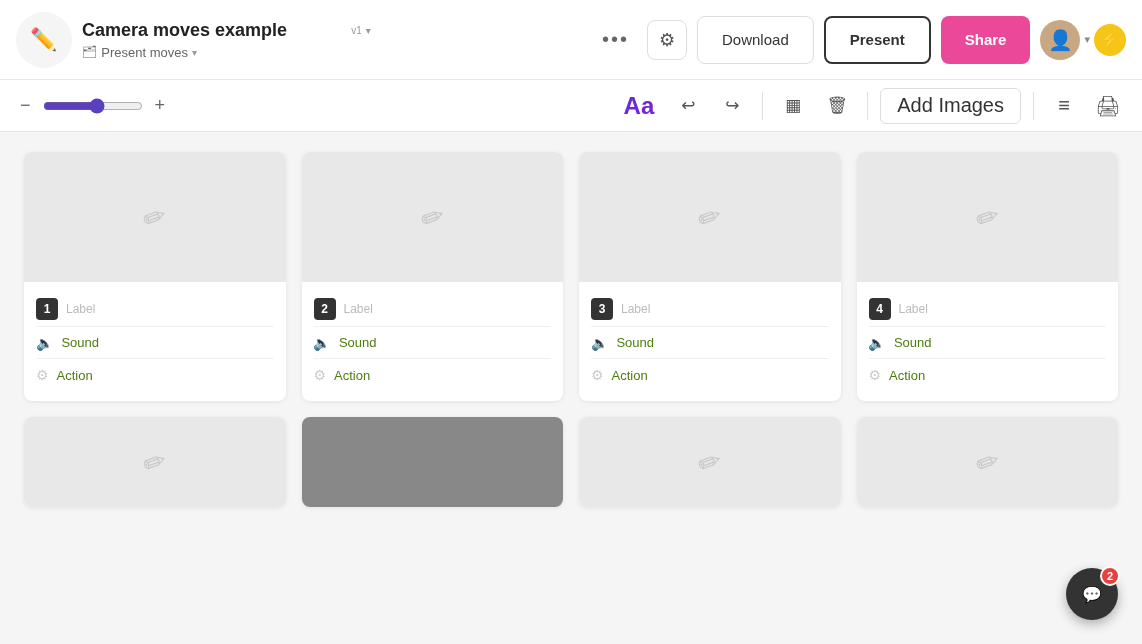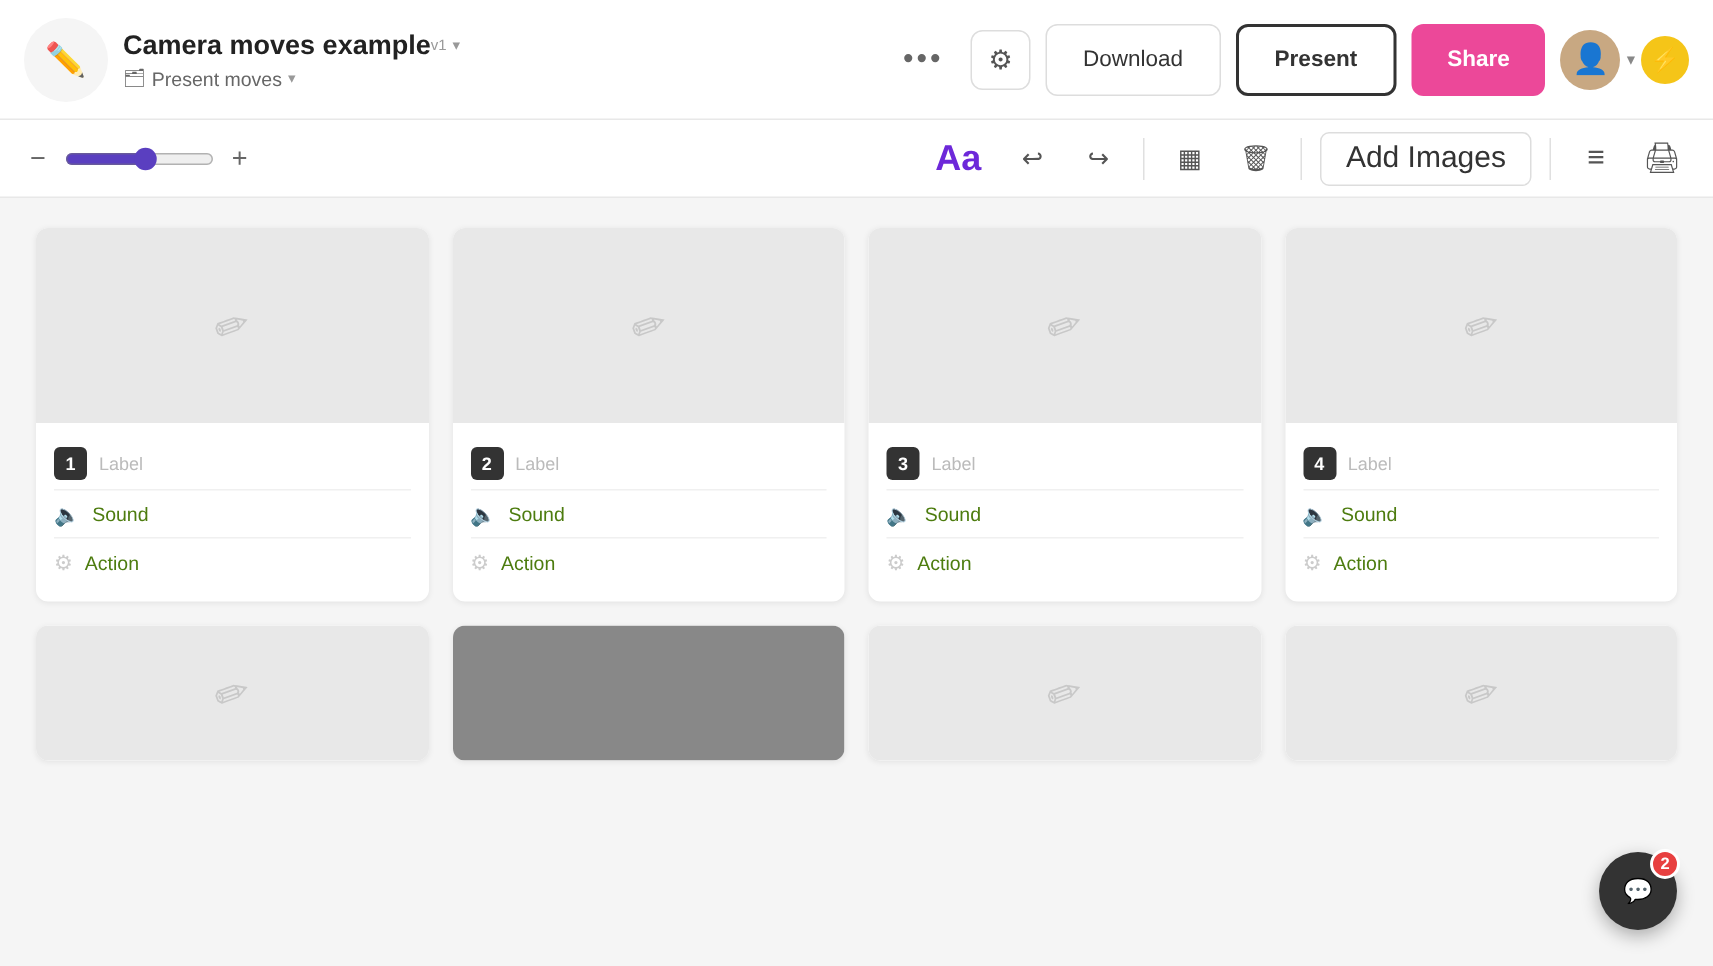--- a/index.html
+++ b/index.html
@@ -10,25 +10,25 @@
       display: flex; align-items: center; background: #fff;
       height: 80px; padding: 0 16px; border-bottom: 1px solid #e8e8e8;
       gap: 10px;
     }
     .logo-circle {
       width: 56px; height: 56px; background: #f5f5f5; border-radius: 50%;
       display: flex; align-items: center; justify-content: center; flex-shrink: 0;
     }
     .logo-icon { color: #e8463a; font-size: 22px; }
     .title-block { display: flex; flex-direction: column; gap: 4px; }
-    .title-row { display: flex; align-items: center; gap: 0; }
+    .title-row { display: flex; align-items: center; gap: 24px; }
     .app-title { font-size: 18px; font-weight: 600; color: #222; }
     .version-badge {
       display: flex; align-items: flex-end; gap: 4px;
-      font-size: 13px; color: #666; cursor: pointer;
+      font-size: 13px; color: #666; cursor: pointer; margin-left: 40px;
     }
     .version-badge span { font-size: 10px; color: #999; }
     .breadcrumb { display: flex; align-items: center; gap: 4px; font-size: 13px; color: #666; }
     .breadcrumb-icon { font-size: 12px; }
     .breadcrumb-arrow { font-size: 10px; color: #999; }
 
     .header-spacer { flex: 1; }
     .header-dots { font-size: 20px; color: #666; cursor: pointer; letter-spacing: 2px; padding: 8px; }
     .header-gear {
       width: 40px; height: 40px; border-radius: 8px; border: 1px solid #ddd;

